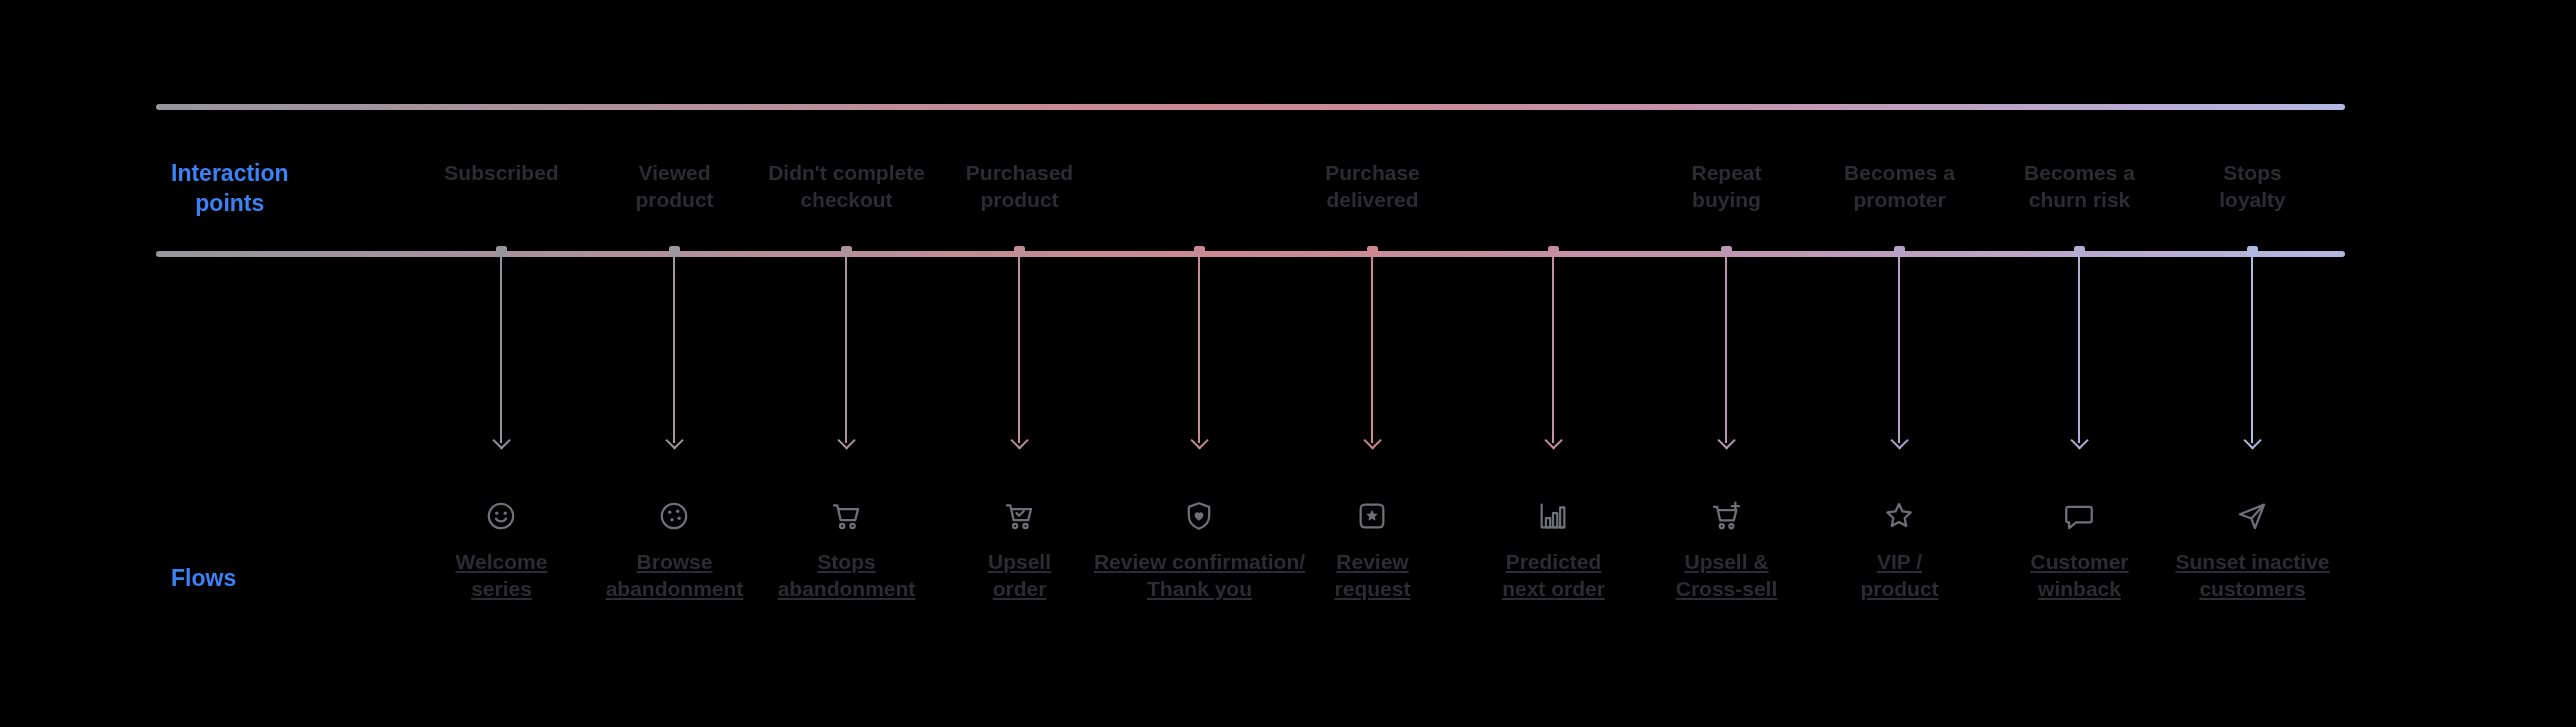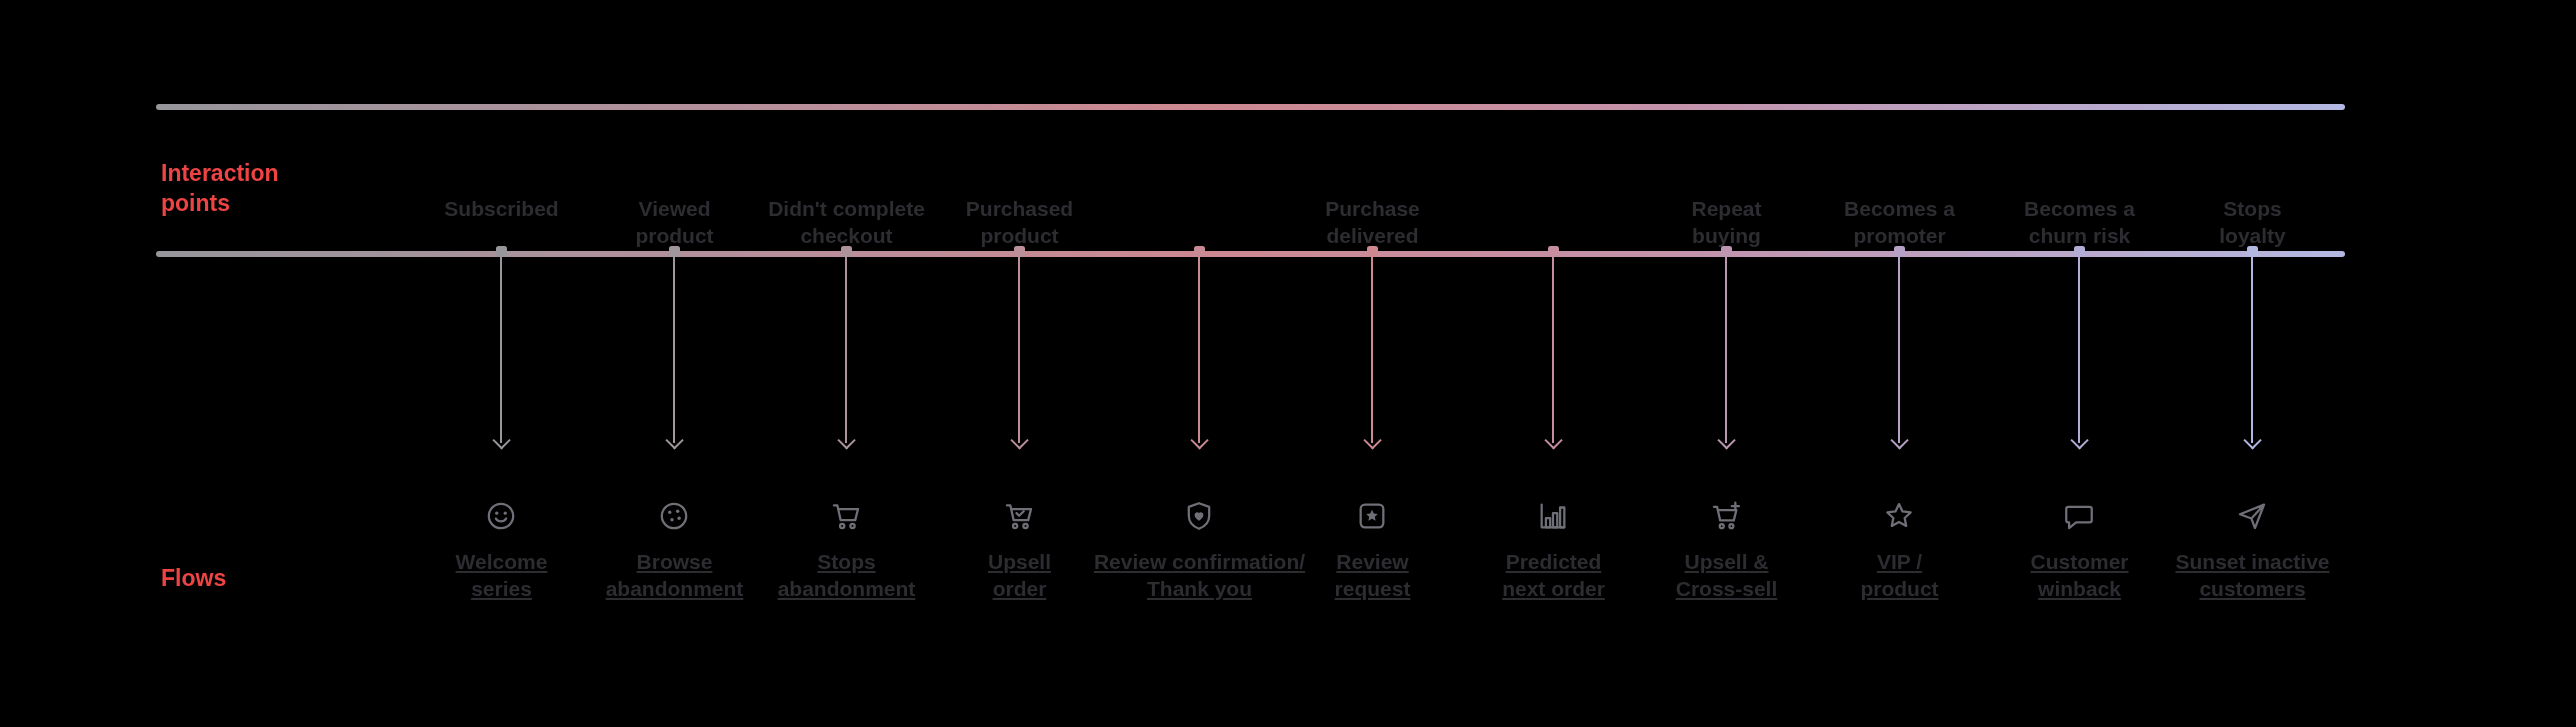--- a/index.html
+++ b/index.html
@@ -11,35 +11,36 @@
     overflow:hidden;
   }
   .rule{
     position:absolute;
     left:156px;width:2189px;height:5.7px;border-radius:3.1px;
     background:linear-gradient(90deg,#96969b 0%,#b98f9b 30%,#cd8890 48%,#c393ab 70%,#b3b8e2 100%);
   }
   #top-rule{top:104px;}
   #timeline{top:251px;}
   .heading{
-    position:absolute;left:161px;
-    color:#ef4444;font-size:23px;font-weight:700;line-height:1.32;
+    position:absolute;left:171px;
+    color:#3b82f6;font-size:23px;font-weight:700;line-height:1.32;
     white-space:pre-line;
+    text-align:center;
   }
   #heading-interaction{top:158px;}
   #heading-flows{top:563px;}
   .col{position:absolute;top:0;width:0;height:100%;}
   .top-label,.flow-label{
     position:absolute;
     width:239px;left:-119px;
     text-align:center;
     color:#2c2c31;font-size:21px;font-weight:700;line-height:1.28;
     white-space:pre-line;
   }
-  .top-label{top:160px;margin-top:36px;}
+  .top-label{top:160px;}
   .flow-label{top:549px;text-decoration:underline;}
   .marker{
     position:absolute;top:246px;left:-5px;
     width:10.7px;height:10.7px;border-radius:2.5px;
     background:var(--c);
   }
   .stem{
     position:absolute;top:254px;left:-1.3px;
     width:2.5px;height:189px;
     background:var(--c);

